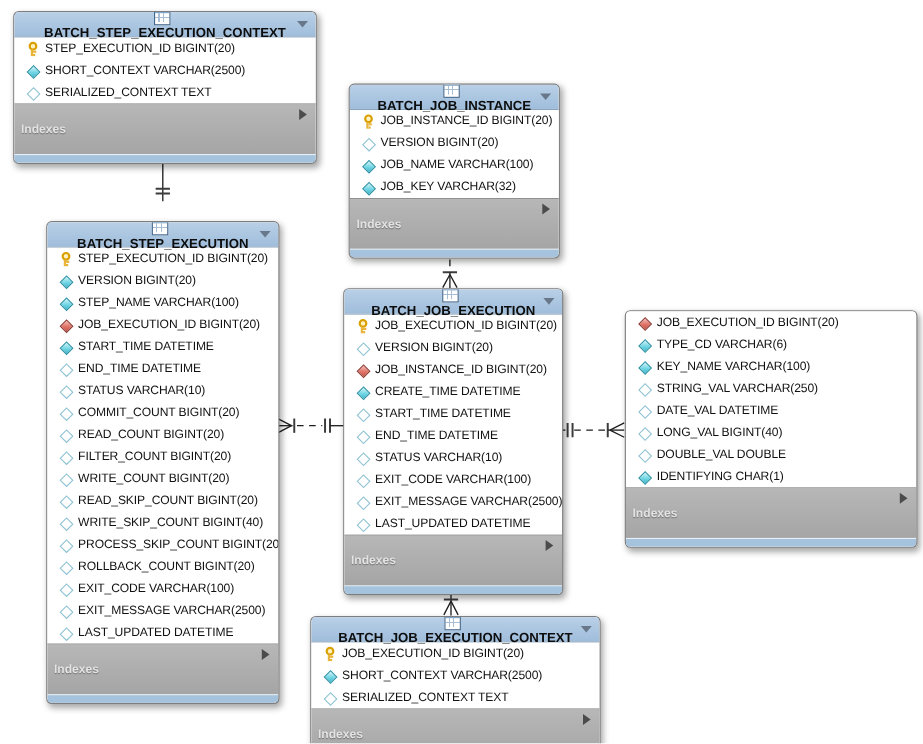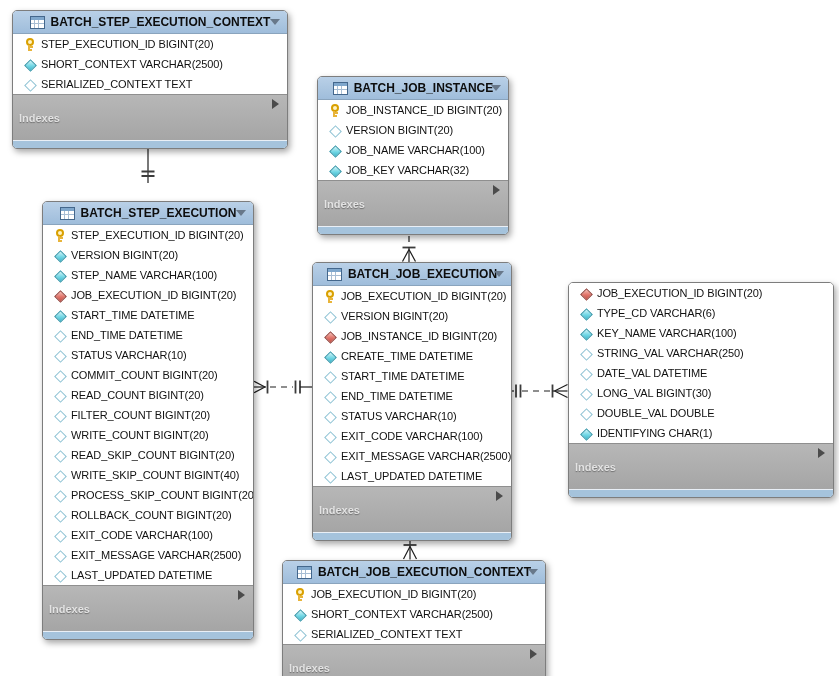--- a/index.html
+++ b/index.html
@@ -2,21 +2,21 @@
 <html><head>
 <meta charset="utf-8">
 <style>
   html,body{margin:0;padding:0;background:#ffffff;}
   .canvas{position:relative;width:839px;height:676px;background:#ffffff;overflow:hidden;
           font-family:"Liberation Sans","DejaVu Sans",sans-serif;}
   svg.connectors{position:absolute;left:0;top:0;z-index:1;}
   .table{position:absolute;z-index:2;border:1px solid #7d7d7d;border-radius:5px;overflow:hidden;
          background:#ffffff;box-shadow:2px 3px 6px rgba(0,0,0,0.35);}
   .thead{height:22px;display:flex;align-items:center;justify-content:center;position:relative;
-         background:linear-gradient(#b9d0e7,#9fbddb);border-bottom:1px solid #8aa4bd;}
+         background:linear-gradient(#b9d0e7,#9fbddb);border-bottom:1px solid #8aa4bd;flex-direction:column;}
   .ttitle{font-size:12px;font-weight:bold;color:#0d0d0d;white-space:nowrap;}
   .ticon{width:13px;height:11px;margin-right:6px;flex:0 0 13px;border:1px solid #44678c;background:
      linear-gradient(#7fa7cc,#7fa7cc) 0 0/100% 3px no-repeat,
      linear-gradient(to right,transparent 0 3px,#a8bed4 3px 4px,transparent 4px 7px,#a8bed4 7px 8px,transparent 8px) 0 3px/100% 8px no-repeat,
      linear-gradient(transparent 0 3px,#a8bed4 3px 4px,transparent 4px) 0 3px/100% 8px no-repeat,#ffffff;}
   .tcollapse{position:absolute;right:7px;top:8px;width:0;height:0;
          border-left:5px solid transparent;border-right:5px solid transparent;border-top:6px solid #68788a;}
   .trows{background:#ffffff;}
   .trow{height:20px;display:flex;align-items:center;padding-left:11px;gap:5px;}
   .ctext{font-size:11px;color:#111111;white-space:nowrap;letter-spacing:-0.1px;}
@@ -308,21 +308,21 @@
       <div class="trow">
           <span class="cicon" data-icon="diamond-hollow"></span>
           <span class="ctext">STRING_VAL VARCHAR(250)</span>
         </div>
       <div class="trow">
           <span class="cicon" data-icon="diamond-hollow"></span>
           <span class="ctext">DATE_VAL DATETIME</span>
         </div>
       <div class="trow">
           <span class="cicon" data-icon="diamond-hollow"></span>
-          <span class="ctext">LONG_VAL BIGINT(30)</span>
+          <span class="ctext">LONG_VAL BIGINT(40)</span>
         </div>
       <div class="trow">
           <span class="cicon" data-icon="diamond-hollow"></span>
           <span class="ctext">DOUBLE_VAL DOUBLE</span>
         </div>
       <div class="trow">
           <span class="cicon" data-icon="diamond-filled"></span>
           <span class="ctext">IDENTIFYING CHAR(1)</span>
         </div>
     </div>

